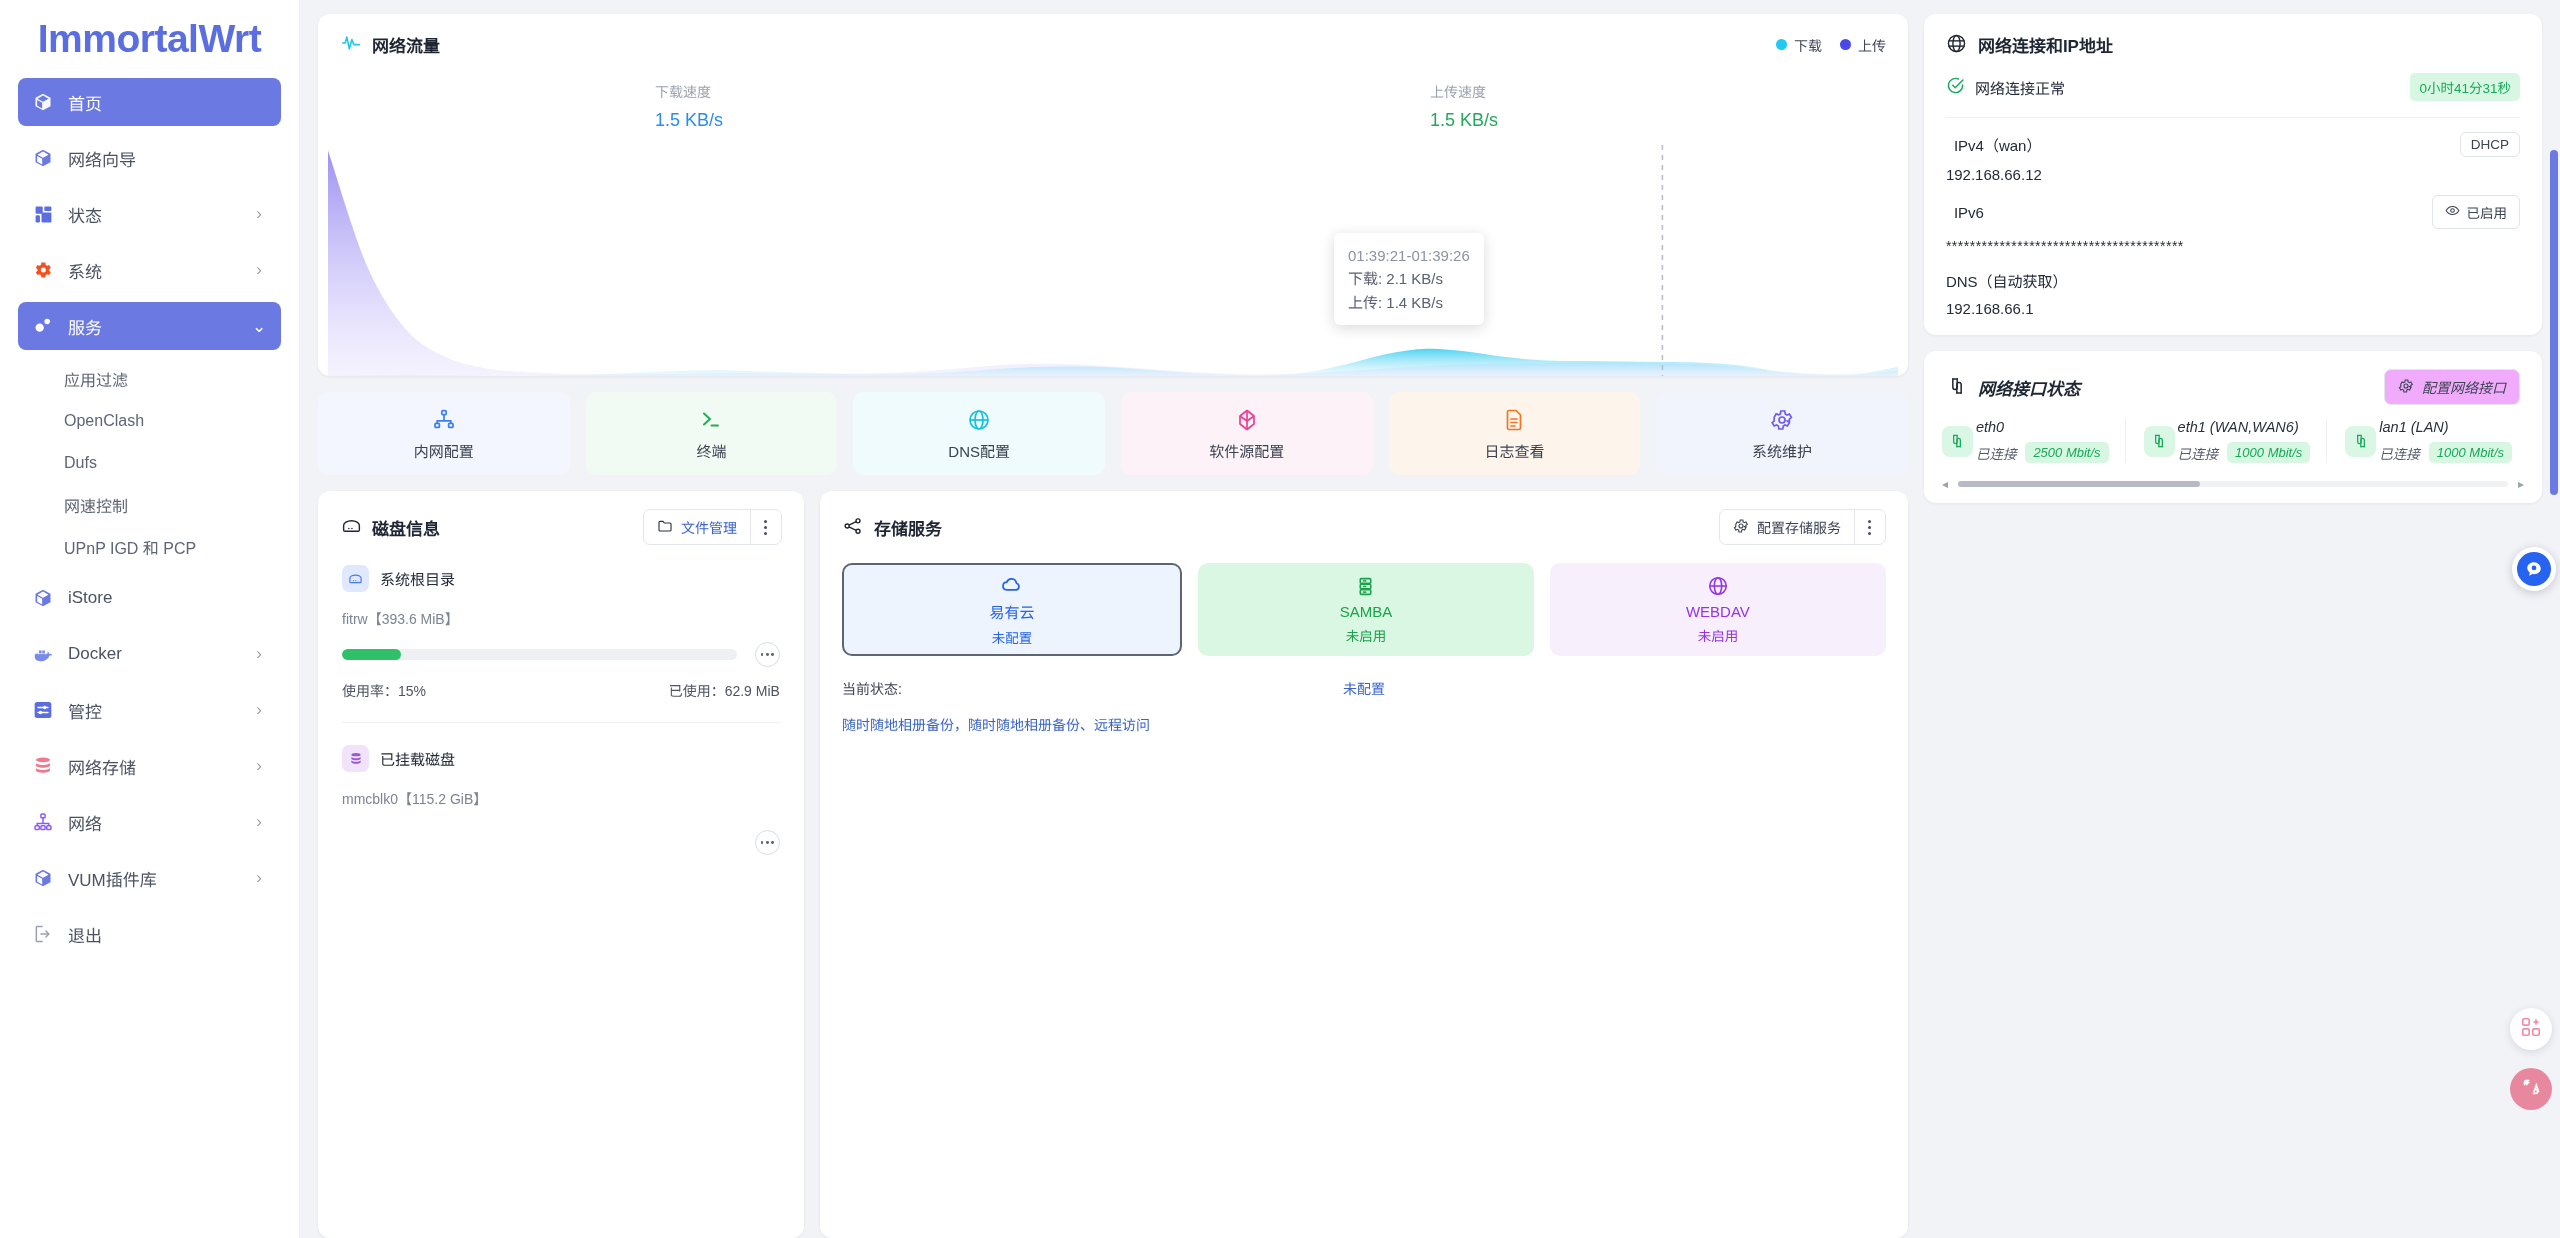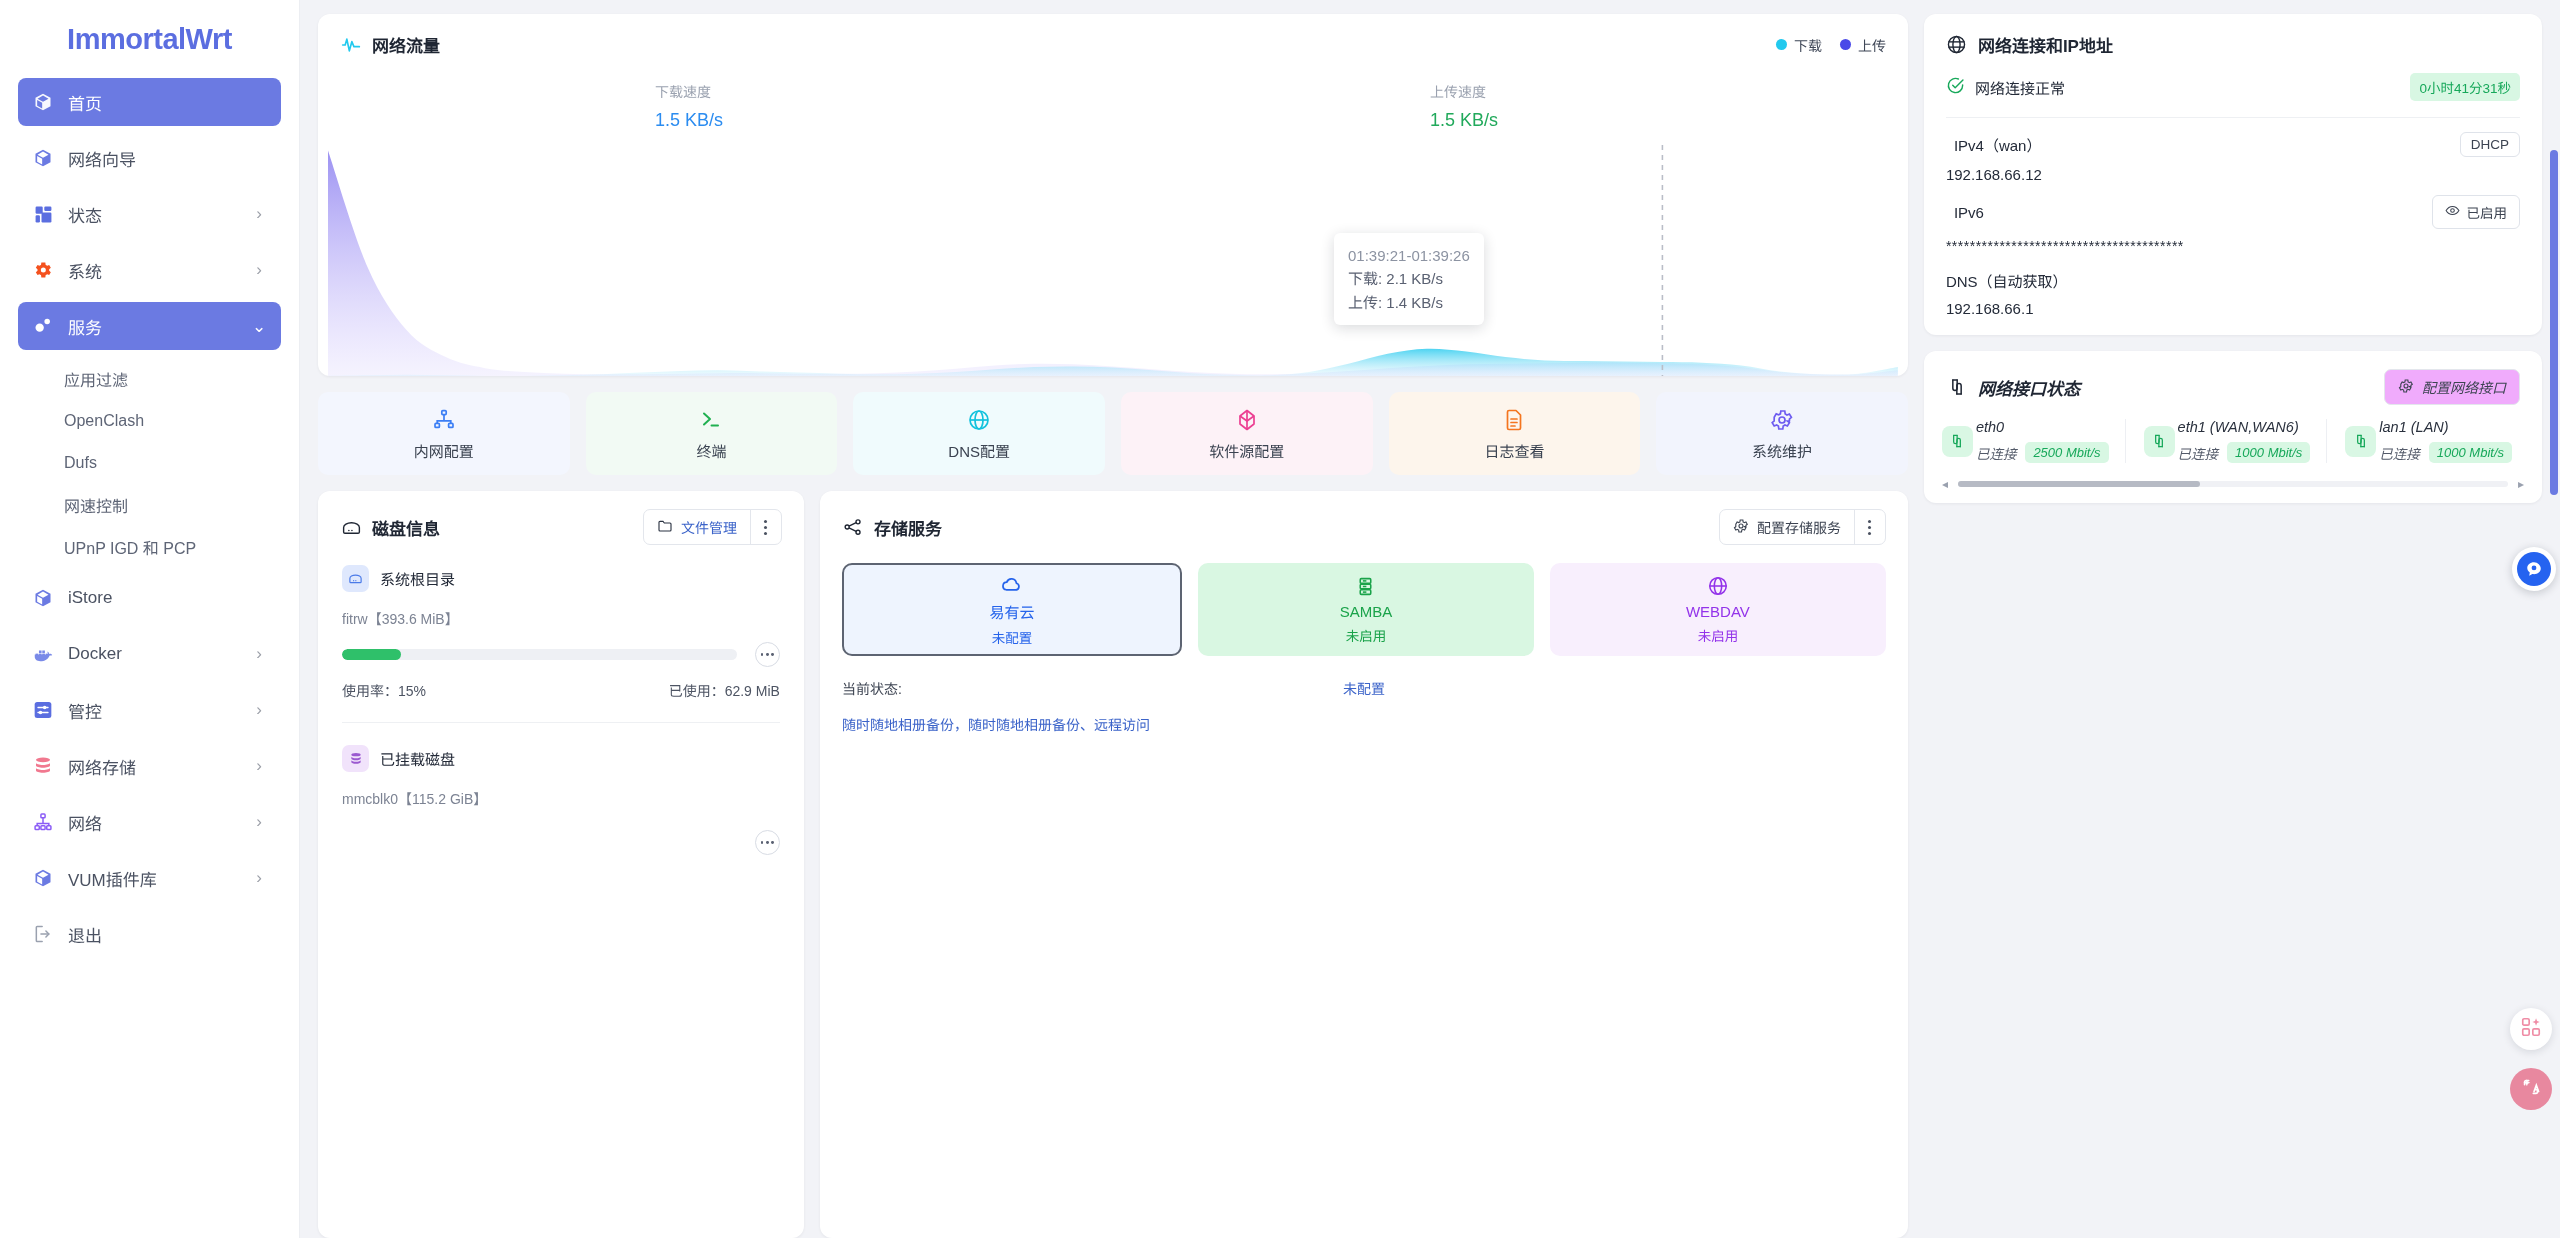--- a/index.html
+++ b/index.html
@@ -16,21 +16,21 @@
   .sidebar {
     width: 300px; height: 1238px; background: #ffffff;
     flex: 0 0 300px; padding: 0 0 0 0;
     border-right: 1px solid #eceef2;
     position: relative; z-index: 5;
   }
   .brand {
     height: 78px; display: flex; align-items: center; justify-content: center;
   }
   .brand-text {
-    font-size: 29px; font-weight: 700; color: #5b6ee0;
+    font-size: 39px; font-weight: 700; color: #5b6ee0;
     letter-spacing: -0.5px;
   }
   .nav { padding: 0 18px; }
   .nav-item {
     display: flex; align-items: center; gap: 14px;
     height: 48px; padding: 0 14px; border-radius: 8px;
     margin-bottom: 8px; cursor: pointer;
     color: #4b5262; font-size: 17px;
   }
   .nav-item.active { background: #6b7ae2; color: #ffffff; }
@@ -56,21 +56,21 @@
   .col-right { flex: 0 0 510px; display: flex; flex-direction: column; gap: 16px; }
 
   .card {
     background: #ffffff; border-radius: 12px;
     box-shadow: 0 1px 3px rgba(16,24,40,.06);
   }
   .card-head {
     display: flex; align-items: center; justify-content: space-between;
     padding: 18px 22px 10px 22px;
   }
-  .card-title { display: flex; align-items: center; gap: 10px; font-size: 17px; font-weight: 700; color: #1f2633; }
+  .card-title { display: flex; gap: 10px; font-size: 17px; font-weight: 700; color: #1f2633; }
   .card-title .ti { width: 22px; height: 22px; display: flex; align-items: center; justify-content: center; }
 
   
   .traffic-card { height: 362px; position: relative; overflow: hidden; }
   .legend { display: flex; align-items: center; gap: 18px; font-size: 14px; color: #3f4757; }
   .legend-item { display: flex; align-items: center; gap: 7px; }
   .dot { width: 11px; height: 11px; border-radius: 50%; }
   .speed-row { display: flex; padding: 14px 0 0 0; position: relative; height: 78px; }
   .speed-block { position: absolute; text-align: left; }
   .speed-block.dl { left: 337px; }

